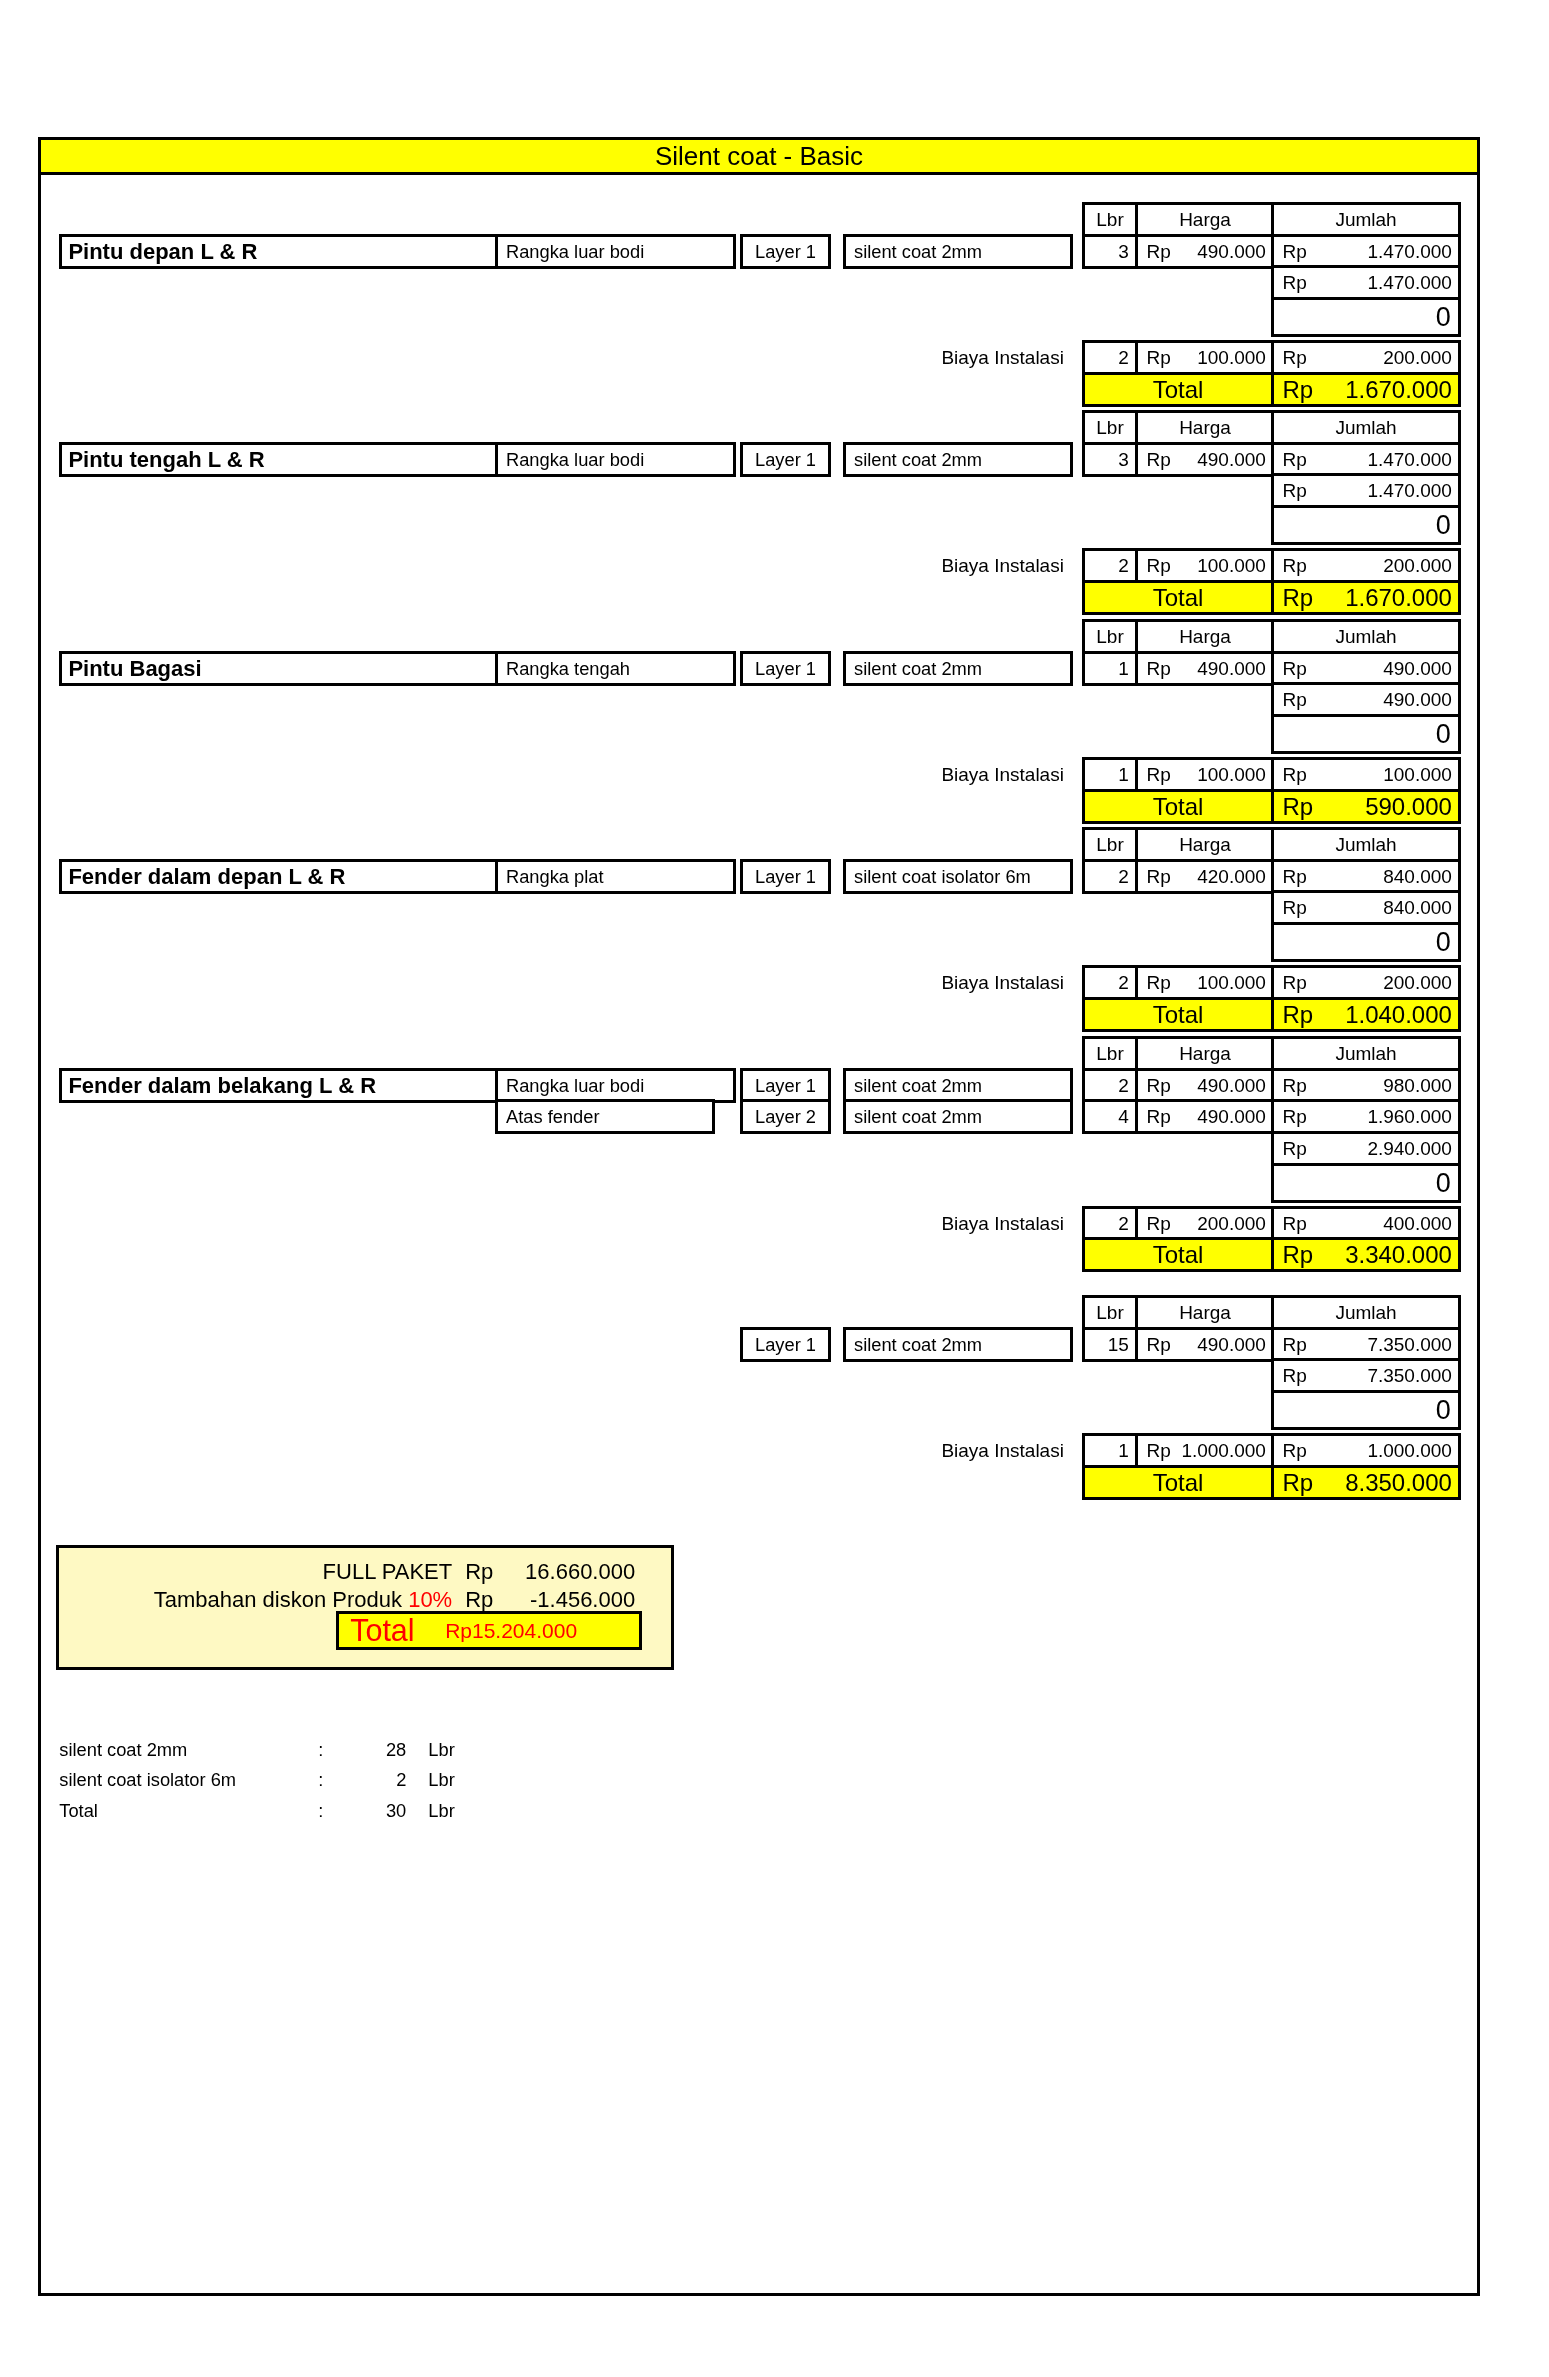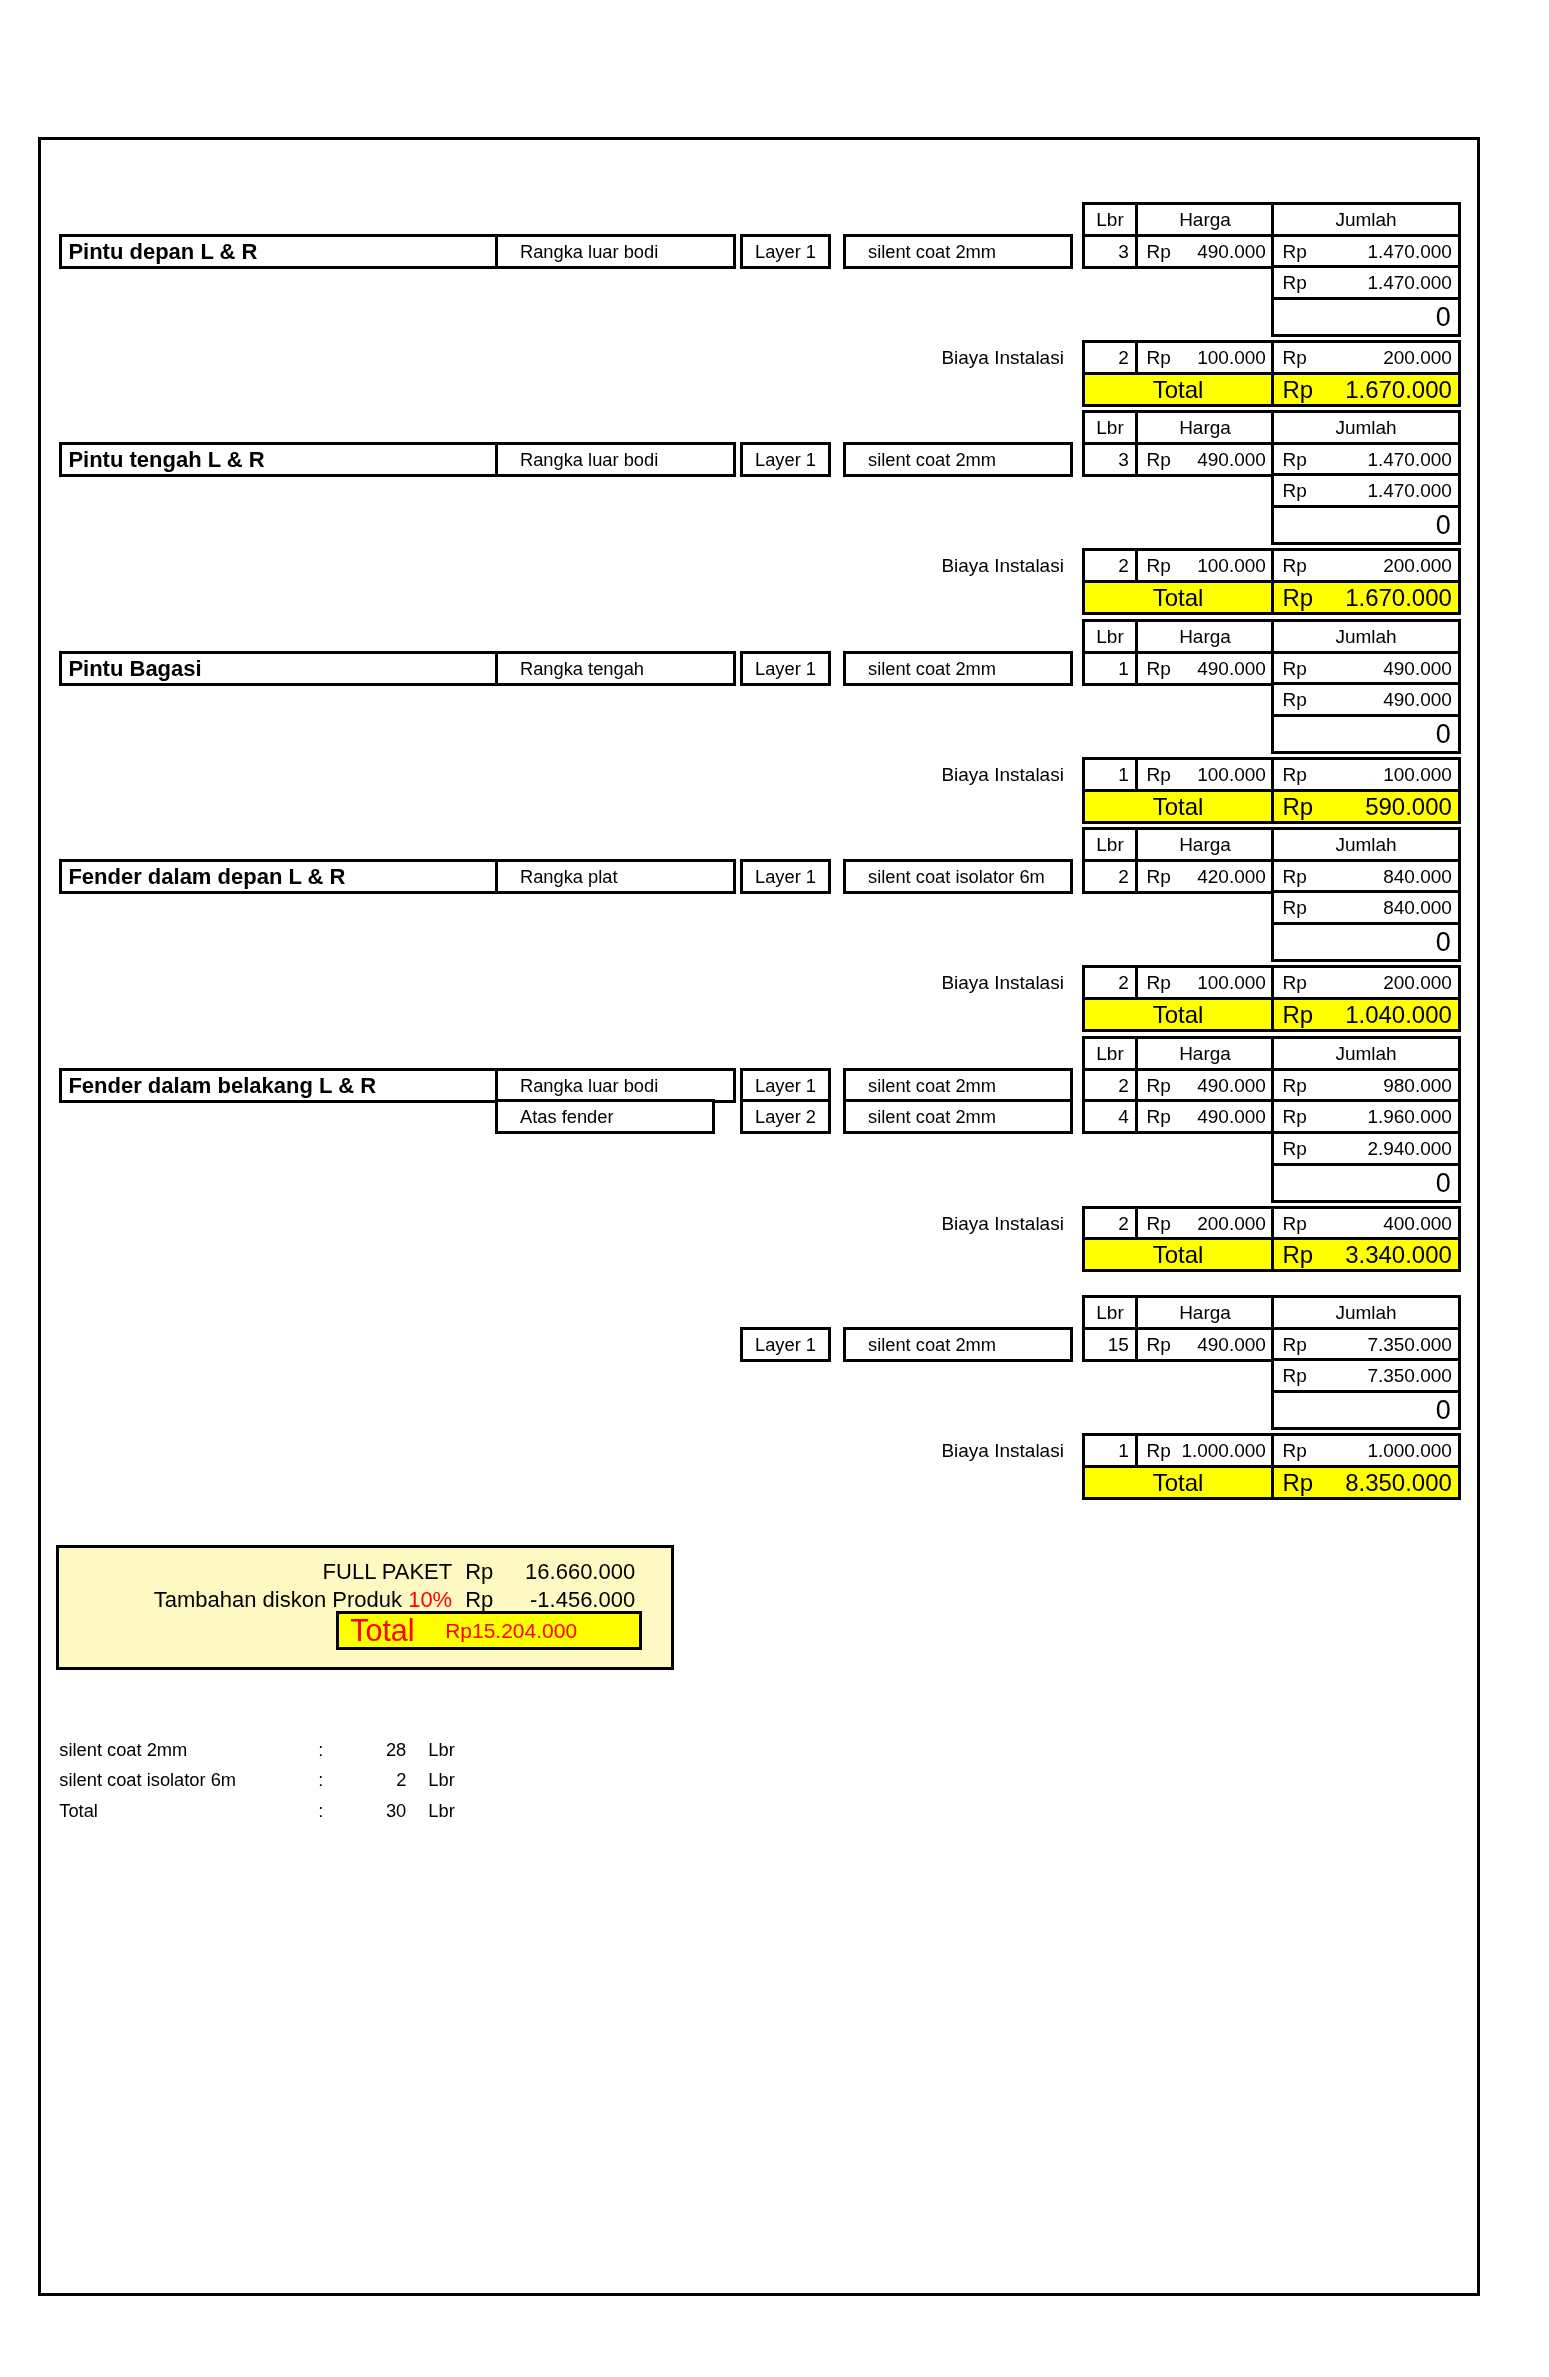--- a/index.html
+++ b/index.html
@@ -18,21 +18,21 @@
   }
   .section{position:absolute;left:0;width:100%;}
   .cell{
     position:absolute;box-sizing:border-box;border:3px solid #000;background:#fff;
     display:flex;align-items:center;font-size:19px;height:35px;white-space:nowrap;
   }
   .head{justify-content:center;}
   .num{justify-content:flex-end;padding-right:6.1px;}
   .rpnum{justify-content:space-between;padding:0 6.1px 0 8.5px;}
   .namecell{font-weight:bold;font-size:22px;padding-left:6.1px;}
-  .plain{padding-left:22px;font-size:18.3px;}
+  .plain{padding-left:8px;font-size:18.3px;}
   .layer{justify-content:center;font-size:18.3px;margin-left:7px;}
   .zero{font-size:27px;height:40px;justify-content:flex-end;padding-right:7.3px;}
   .totalcell{background:#FFFF00;font-size:24px;}
   .label-biaya{
     position:absolute;display:flex;justify-content:flex-end;align-items:center;
     font-size:19px;height:35px;padding-right:9.1px;box-sizing:border-box;
   }
   .summary{
     position:absolute;left:15.2px;top:1405px;width:618px;height:125px;
     border:3px solid #000;box-sizing:border-box;background:#fef9c3;
@@ -53,20 +53,23 @@
   .mname{position:absolute;left:0;line-height:30.5px;white-space:nowrap;}
   .mcolon{position:absolute;left:259px;line-height:30.5px;}
   .mqty{position:absolute;left:274px;width:73px;text-align:right;line-height:30.5px;}
   .munit{position:absolute;left:369px;line-height:30.5px;}
 </style>
 </head>
 <body>
 
 <div class="frame">
 
+  <div class="titlebar">
+    <span>Silent coat - Basic</span>
+  </div>
 
   <div id="sections">
       <div class="section" style="top: 62px; height: 204px;">
         <div class="cell head" style="left: 1041px; width: 56px; top: 0px;">Lbr</div>
         <div class="cell head" style="left: 1094px; width: 140px; top: 0px;">Harga</div>
         <div class="cell head" style="left: 1230px; width: 190px; top: 0px;">Jumlah</div>
         <div class="cell namecell" style="left: 18.3px; width: 439px; top: 32px;">Pintu depan L &amp; R</div>
         <div class="cell plain" style="left: 454px; width: 241px; top: 32px;">Rangka luar bodi</div>
         <div class="cell layer" style="left: 692px; width: 91px; top: 32px;">Layer 1</div>
         <div class="cell plain" style="left: 802px; width: 230px; top: 32px;">silent coat 2mm</div>

